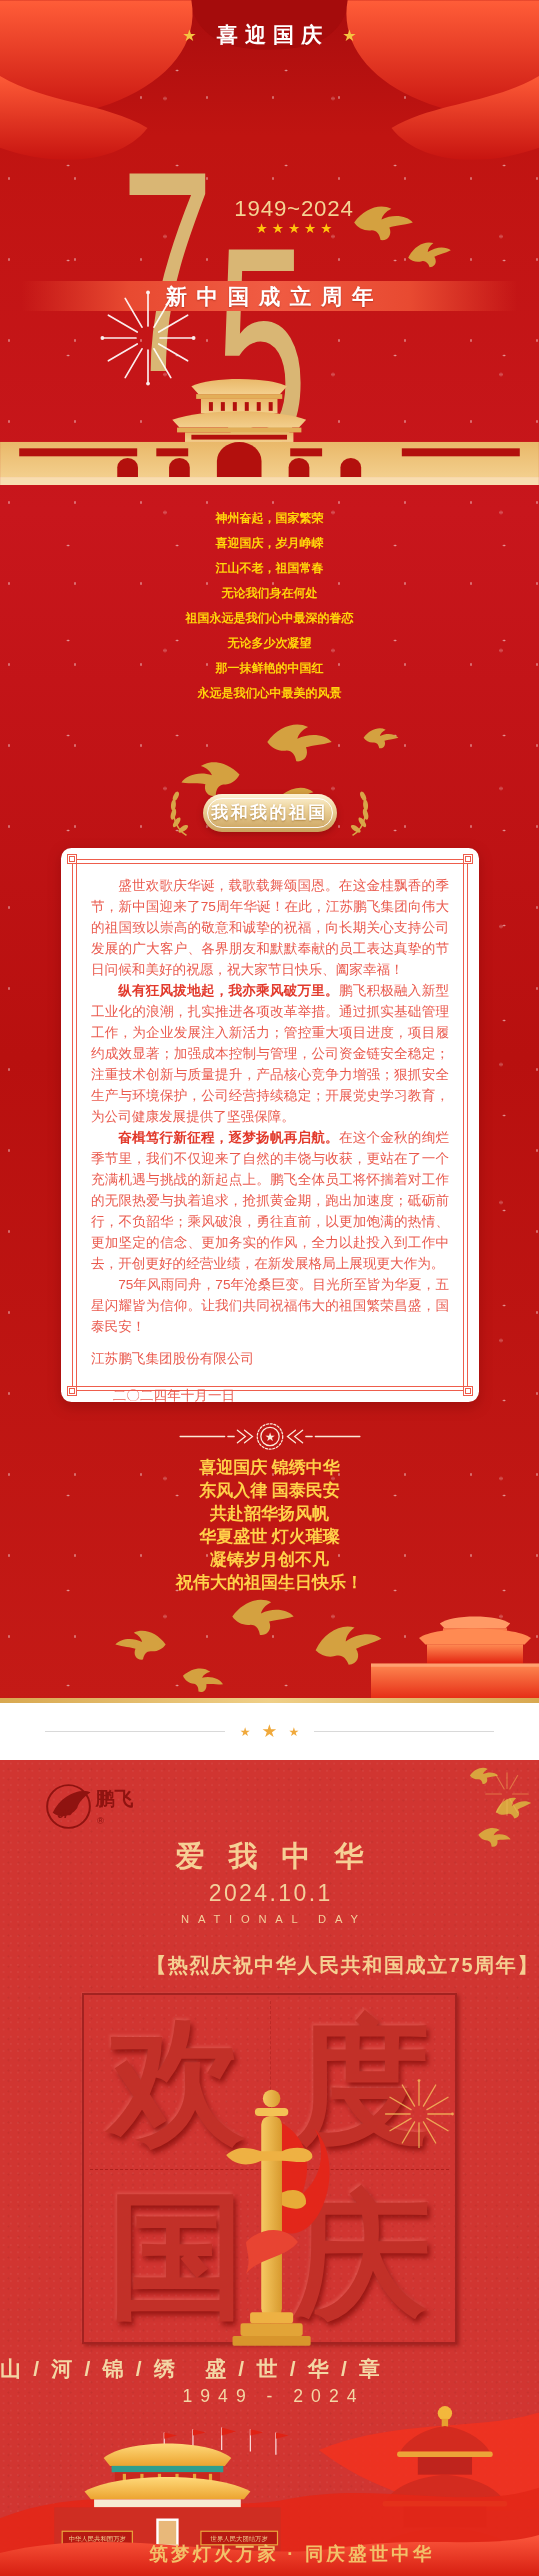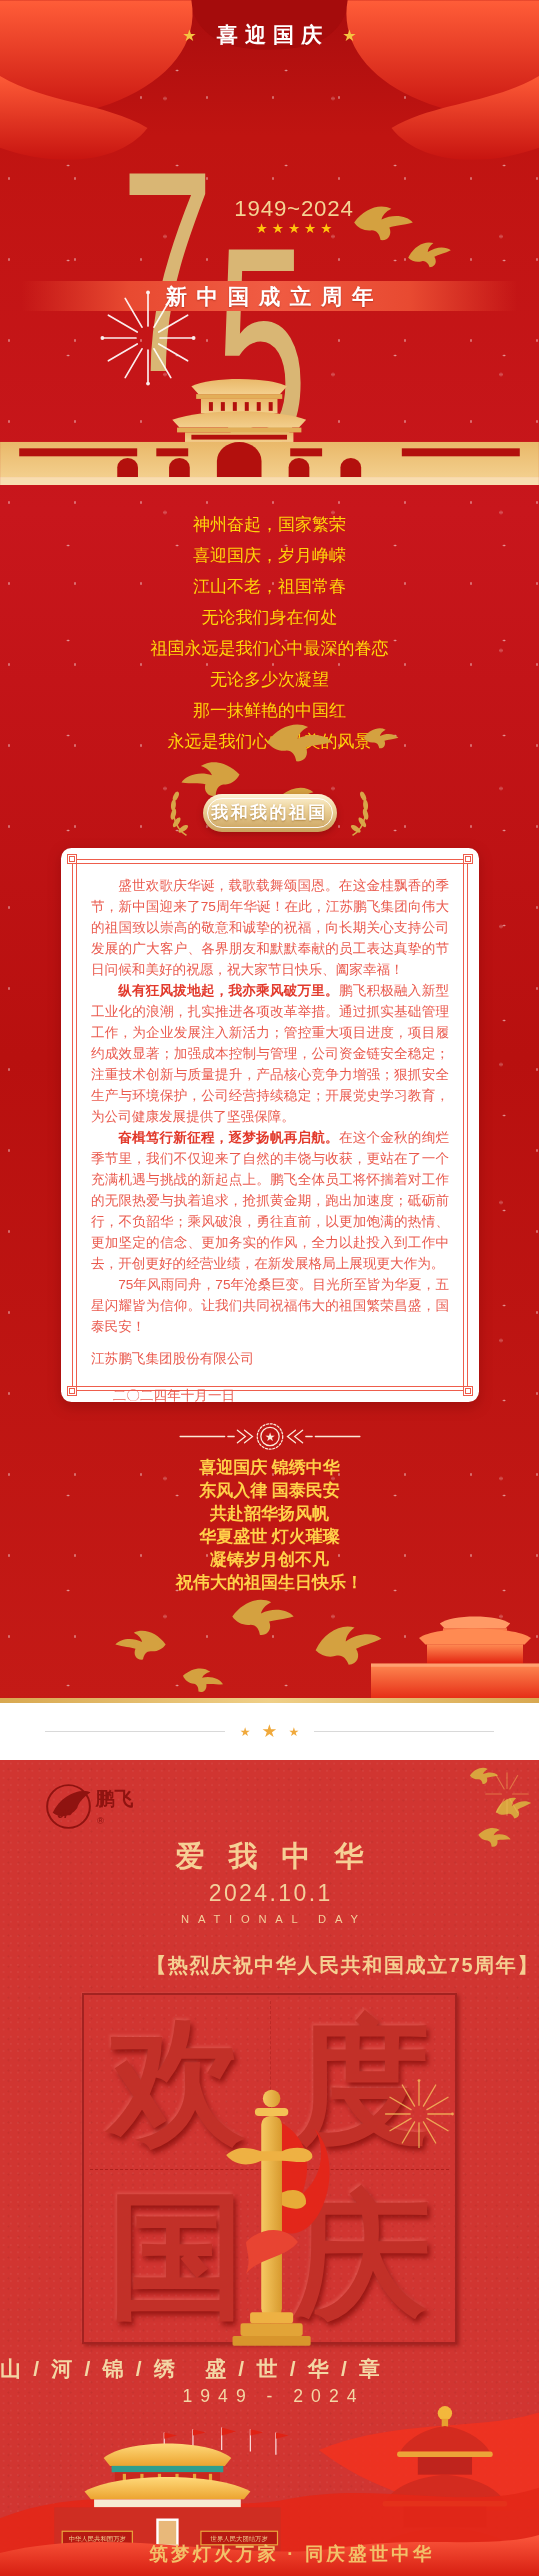--- a/index.html
+++ b/index.html
@@ -29,21 +29,21 @@
   .stars5{position:absolute;left:214px;width:160px;top:220px;text-align:center;
           color:#ffc40d;font-size:13.6px;letter-spacing:4px;text-indent:4px;z-index:2;}
   .ribbon{position:absolute;left:0;right:0;top:281px;height:30px;z-index:3;
       display:flex;align-items:center;justify-content:center;
       background:linear-gradient(90deg,rgba(232,74,49,0) 4%,#e84a31 24%,#f05c43 50%,#e84a31 76%,rgba(232,74,49,0) 96%);}
   .ribbon span{color:#fff;font-size:21.5px;font-weight:bold;letter-spacing:9.6px;text-indent:9.6px;
       text-shadow:0 0.8px 1.6px rgba(120,10,5,.4);text-align:right;}
   .gate{position:absolute;left:0;top:375px;z-index:4;}
   .fw{position:absolute;z-index:5;}
   .poem{position:absolute;left:0;right:0;top:506px;z-index:5;text-align:center;}
-  .poem div{color:#ffd60a;font-size:17px;font-weight:normal;line-height:25px;margin-top:6px;}
+  .poem div{color:#ffd60a;font-size:12px;font-weight:bold;line-height:25px;}
   .dove{position:absolute;}
   .cta-row{position:absolute;left:0;right:0;top:788px;display:flex;justify-content:center;align-items:center;gap:11.2px;z-index:7;}
   .cta{position:relative;width:134px;height:38px;border-radius:21px;border:none;cursor:pointer;
        background:linear-gradient(180deg,#fdf3d7 0%,#ecd29a 40%,#c9a05b 100%);
        box-shadow:0 2.4px 6.4px rgba(90,5,3,.35);}
   .cta::after{content:"";position:absolute;inset:4px;border:1.2px solid rgba(255,255,255,.95);border-radius:16px;}
   .cta span{position:relative;color:#fff;font-size:17px;font-weight:bold;letter-spacing:2.4px;
        text-shadow:0 0.8px 1.6px rgba(140,90,20,.55);}
   
   .card{position:absolute;left:61px;top:848px;width:418px;height:554px;background:#fff;

